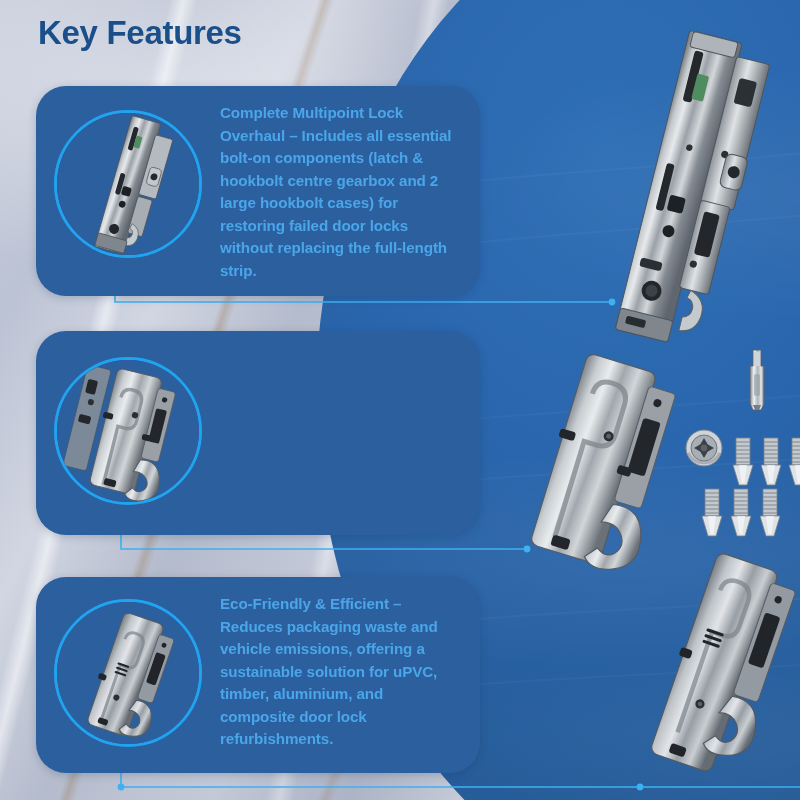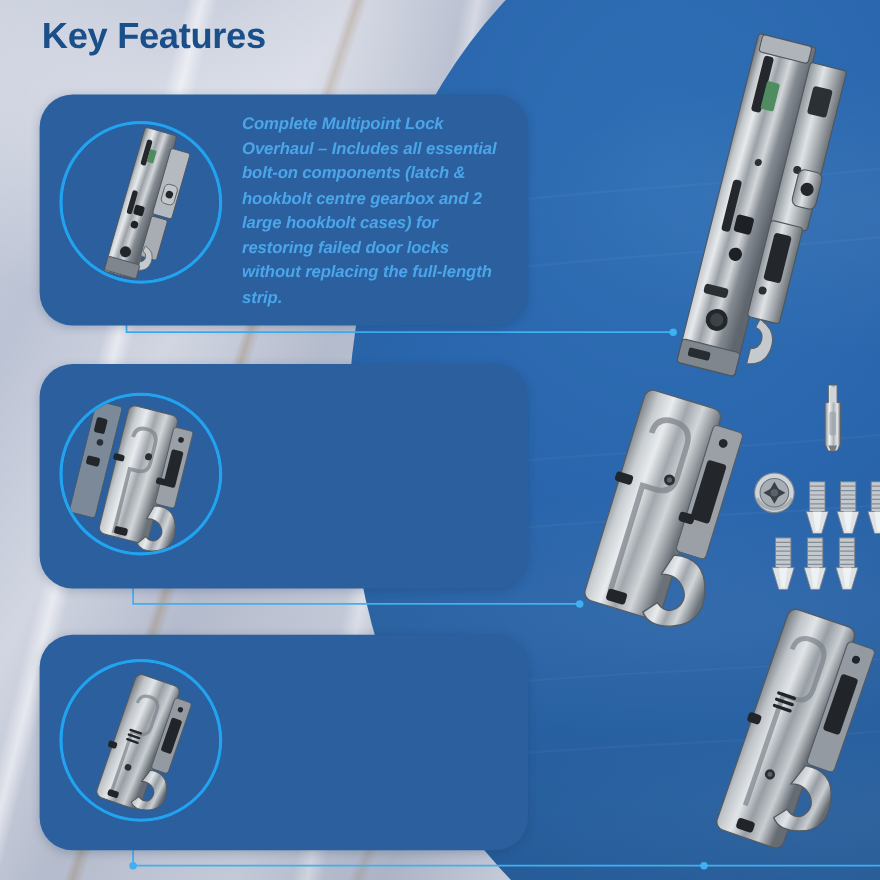--- a/index.html
+++ b/index.html
@@ -119,21 +119,21 @@
   .card-text {
     position: absolute;
     left: 184px;
     right: 18px;
     font-size: 15.2px;
     font-weight: bold;
     line-height: 1.48;
     color: #4aa6e9;
     letter-spacing: -0.1px;
   }
-  #card-0 .card-text { top: 16px; font-style: italic; }
+  #card-0 .card-text { top: 16px; }
   #card-1 .card-text { top: 12px; }
   #card-2 .card-text { top: 16px; }
 
   
   .connector { position: absolute; left: 0; top: 0; width: 800px; height: 800px; pointer-events: none; }
 
   
   .part { position: absolute; }
 </style>
 </head>
@@ -504,15 +504,16 @@
               <rect x="58" y="68.5" width="12" height="2.2" rx="1"></rect>
               <rect x="58" y="73" width="12" height="2.2" rx="1"></rect>
             </g>
             <rect x="44" y="80" width="8" height="6" rx="2" fill="#21252a"></rect>
             <rect x="58" y="122" width="10" height="6" rx="2" fill="#21252a"></rect>
             <circle cx="68" cy="98" r="3" fill="#2a2f34"></circle>
           </g>
         </svg>
       </div>
     </div>
+    <div class="card-text">Eco-Friendly &amp; Efficient – Reduces packaging waste and vehicle emissions, offering a sustainable solution for uPVC, timber, aluminium, and composite door lock refurbishments.</div>
   </div>
 
 </div>
 
 </body></html>

